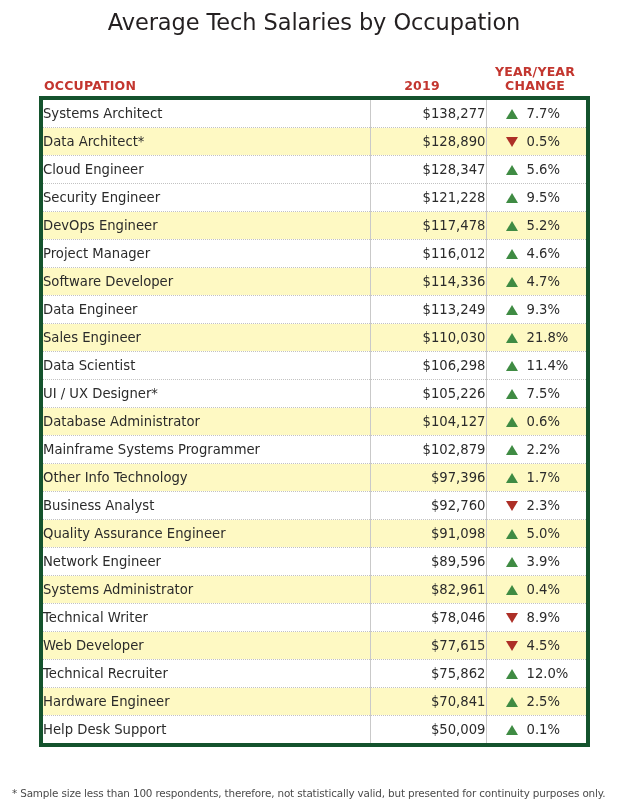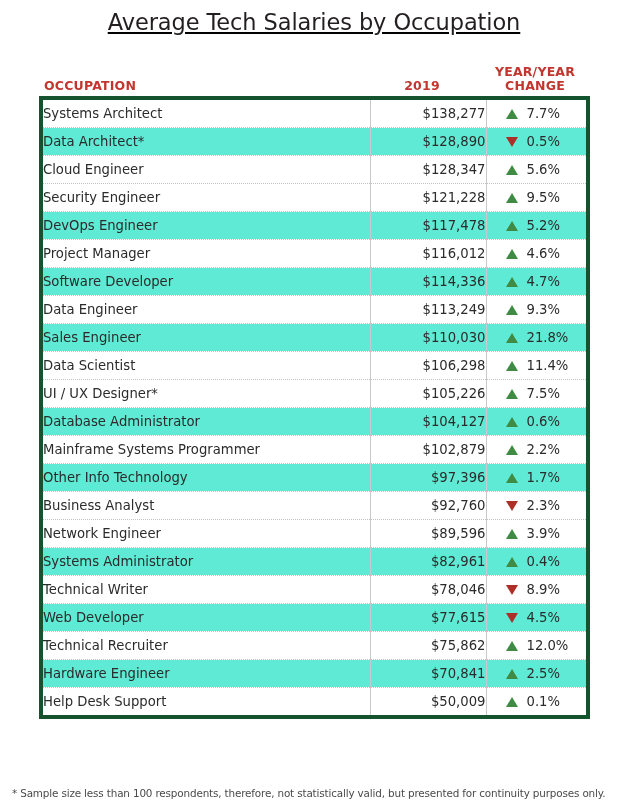--- a/index.html
+++ b/index.html
@@ -14,21 +14,20 @@
     overflow: hidden;
     position: relative;
     -webkit-font-smoothing: antialiased;
   }
 
   .page {
     width: 628px;
     height: 811px;
     position: relative;
     box-sizing: border-box;
-    text-decoration: underline;
   }
 
   
   .title {
     text-align: center;
     font-family: "DejaVu Sans", sans-serif;
     font-size: 22.5px;
     font-weight: 400;
     letter-spacing: -0.1px;
     color: #231f20;
@@ -87,21 +86,21 @@
     border-collapse: collapse;
     width: 547px;
     table-layout: fixed;
     border: 4px solid #14532d;
     background: #fff;
   }
   table.salary tr {
     height: 27px;
   }
   table.salary tr.alt {
-    background: #5eead4;
+    background: #fef9c3;
     margin-left: 37px;
   }
   table.salary td {
     border-bottom: 1px dotted #c2c2c2;
     padding: 0;
     font-family: "DejaVu Sans", sans-serif;
     font-size: 13.2px;
     color: #2b2b2b;
     line-height: 27px;
     vertical-align: middle;
@@ -338,20 +337,30 @@
           <tr>
             <td class="c-occ">Business Analyst</td>
             <td class="c-sal">$92,760</td>
             <td class="c-chg">
               <div class="chg-inner">
                 <span class="tri down"></span>
                 <span class="chg-val">2.3%</span>
               </div>
             </td>
           </tr>
+          <tr class="alt">
+            <td class="c-occ">Quality Assurance Engineer</td>
+            <td class="c-sal">$91,098</td>
+            <td class="c-chg">
+              <div class="chg-inner">
+                <span class="tri up"></span>
+                <span class="chg-val">5.0%</span>
+              </div>
+            </td>
+          </tr>
           <tr>
             <td class="c-occ">Network Engineer</td>
             <td class="c-sal">$89,596</td>
             <td class="c-chg">
               <div class="chg-inner">
                 <span class="tri up"></span>
                 <span class="chg-val">3.9%</span>
               </div>
             </td>
           </tr>

